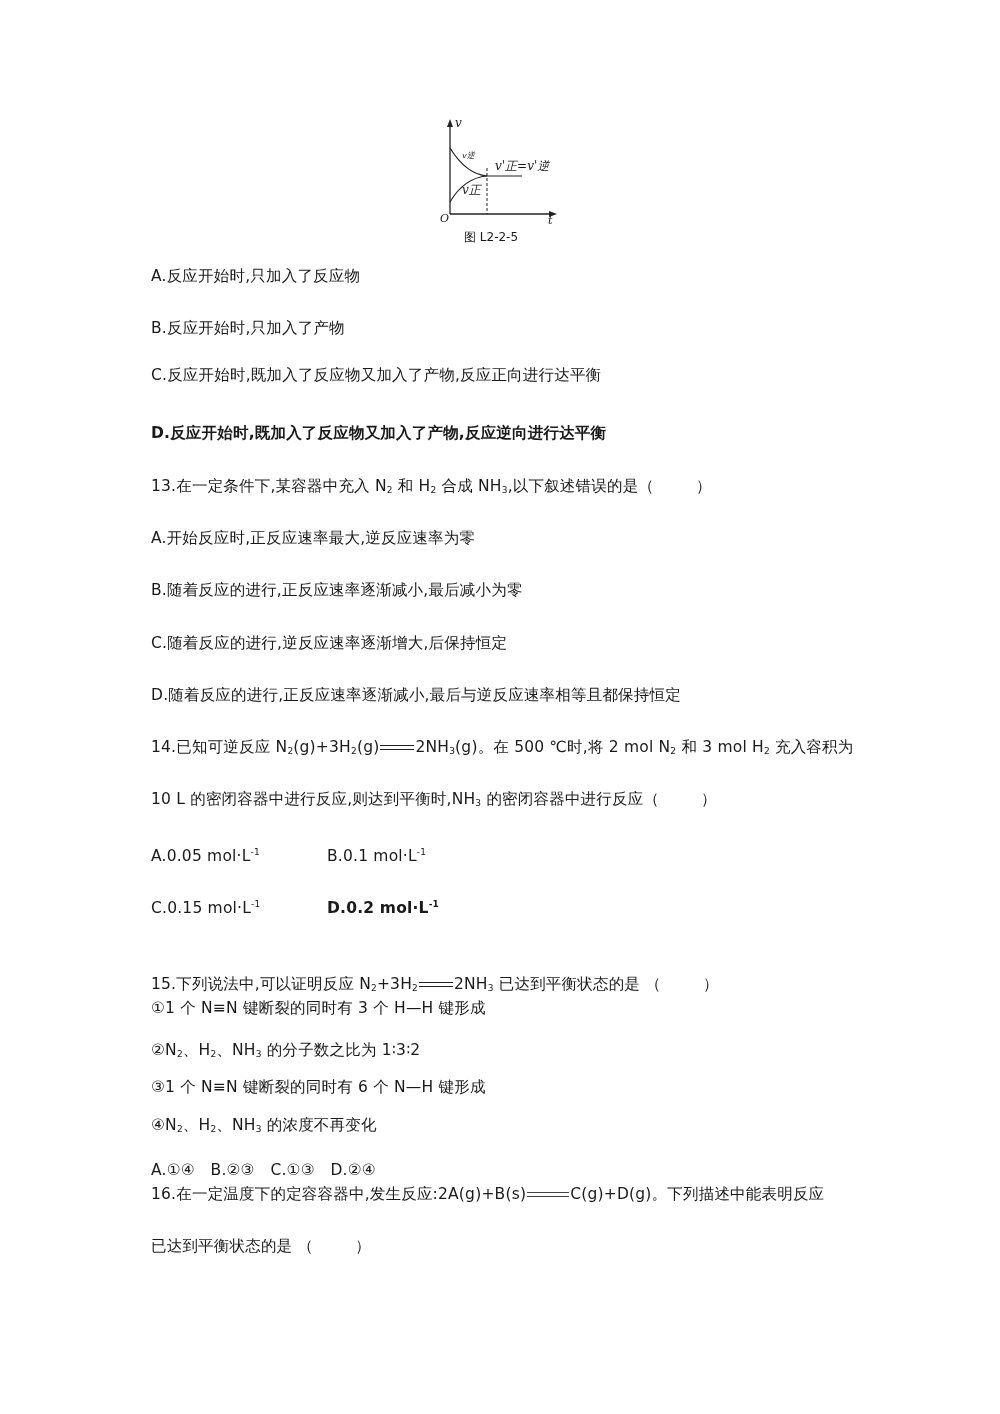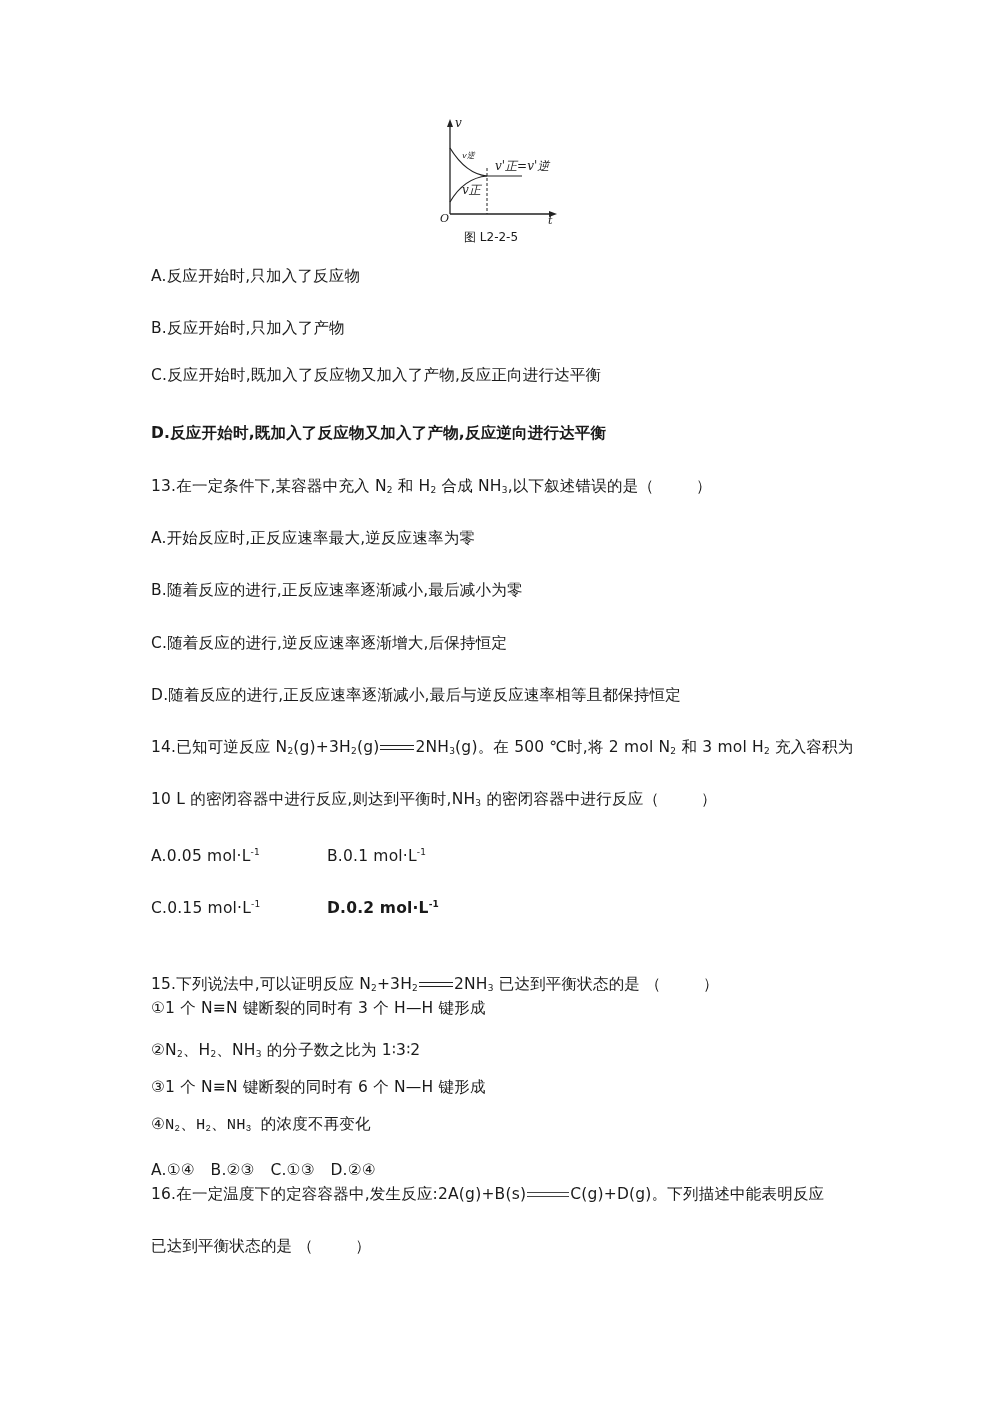--- a/index.html
+++ b/index.html
@@ -66,21 +66,21 @@
 <div class="line" style="top:894px;left:327px;font-weight:bold;"><span>D.0.2 mol·L</span><sup>-1</sup></div>
 
 <div class="line" style="top:974px;">
   <span>15.下列说法中,可以证明反应 N</span><sub>2</sub><span>+3H</span><sub>2</sub><span class="arrow"></span><span>2NH</span><sub>3</sub><span> 已达到平衡状态的是 （</span><span class="paren"></span><span>）</span>
 </div>
 <div class="line" style="top:998px;">①1 个 N≡N 键断裂的同时有 3 个 H—H 键形成</div>
 <div class="line" style="top:1024px;margin-top:16px;">
   <span>②N</span><sub>2</sub><span>、H</span><sub>2</sub><span>、NH</span><sub>3</sub><span> 的分子数之比为 1∶3∶2</span>
 </div>
 <div class="line" style="top:1077px;">③1 个 N≡N 键断裂的同时有 6 个 N—H 键形成</div>
-<div class="line" style="top:1115px;font-family:Liberation Mono, monospace;">
+<div class="line" style="top:1115px;">
   <span>④N</span><sub>2</sub><span>、H</span><sub>2</sub><span>、NH</span><sub>3</sub><span> 的浓度不再变化</span>
 </div>
 <div class="line" style="top:1160px;">A.①④　B.②③　C.①③　D.②④</div>
 
 <div class="line" style="top:1184px;">
   <span>16.在一定温度下的定容容器中,发生反应:2A(g)+B(s)</span><span class="eq"></span><span>C(g)+D(g)。下列描述中能表明反应</span>
 </div>
 <div class="line" style="top:1236px;">
   <span>已达到平衡状态的是 （</span><span class="paren"></span><span>）</span>
 </div>

